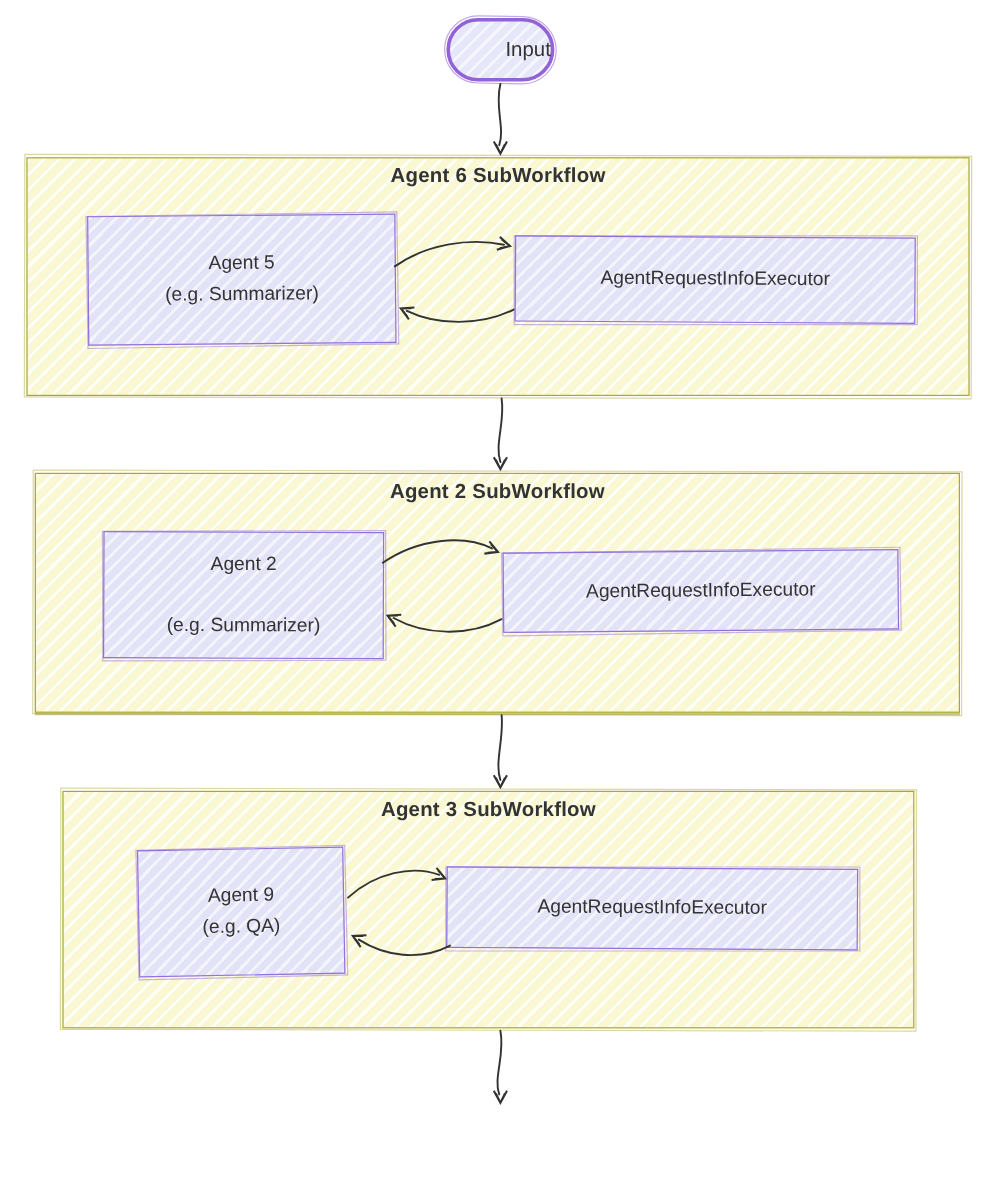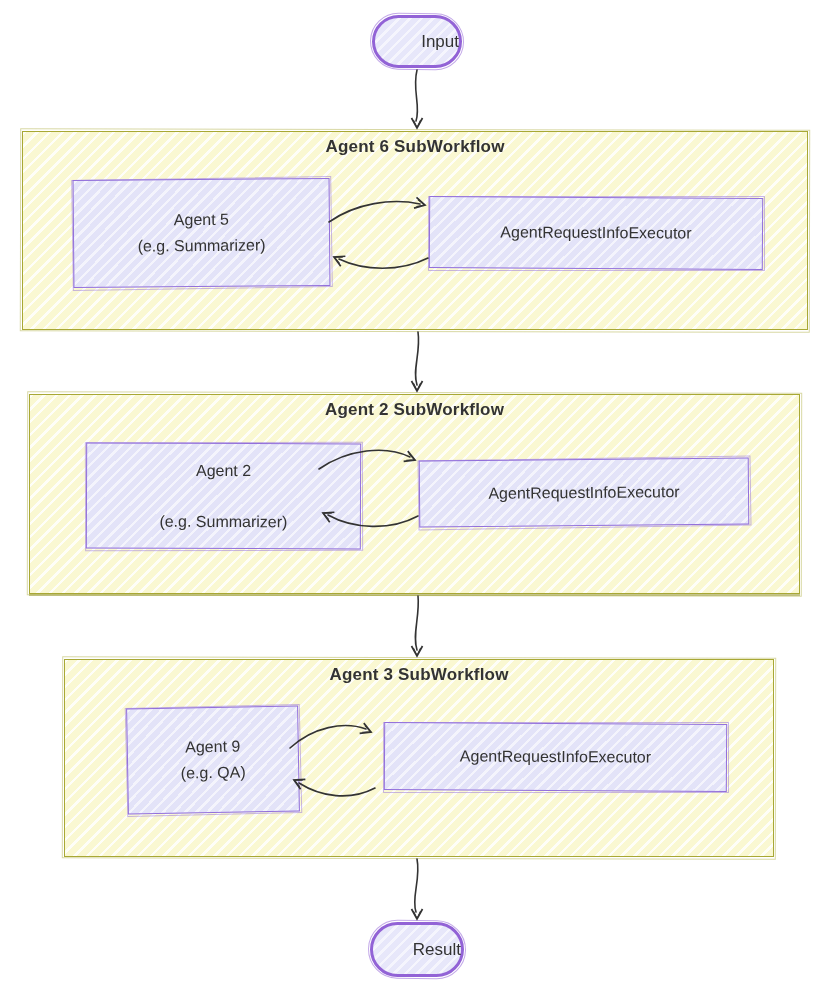--- a/index.html
+++ b/index.html
@@ -80,43 +80,40 @@
       <div>Agent 5</div>
       <div>(e.g. Summarizer)</div>
     </div>
     <div class="node r-p1" style="left:406px;top:65px;width:334px;height:72px;">
       <span>AgentRequestInfoExecutor</span>
     </div>
   </div>
 
   <div class="cluster" style="left:29px;top:394px;width:771px;height:200px;box-shadow:0 2px 0 rgba(148,148,40,0.55);padding-left:28px;">
     <div class="cluster-title">Agent 2 SubWorkflow</div>
-    <div class="node r-p2" style="left:56px;top:48px;width:275px;height:106px;gap:25px;">
+    <div class="node r-p2" style="left:56px;top:48px;width:234px;height:106px;gap:25px;">
       <div>Agent 2</div>
       <div>(e.g. Summarizer)</div>
     </div>
     <div class="node r-n1" style="left:389px;top:64px;width:330px;height:67px;">
       <span>AgentRequestInfoExecutor</span>
     </div>
   </div>
 
-  <div class="cluster" style="left:64px;top:659px;width:710px;height:198px;">
+  <div class="cluster" style="left:52px;top:659px;width:710px;height:198px;">
     <div class="cluster-title">Agent 3 SubWorkflow</div>
     <div class="node r-n2" style="left:62px;top:47px;width:172px;height:106px;">
       <div>Agent 9</div>
       <div>(e.g. QA)</div>
     </div>
     <div class="node r-p1" style="left:319px;top:63px;width:343px;height:68px;">
       <span>AgentRequestInfoExecutor</span>
     </div>
   </div>
 
-  <div class="stadium" style="left:370px;top:922px;width:94px;height:55px;">
-    <span>Result</span>
-  </div>
 
   <svg class="edges" viewBox="0 0 835 990">
 
     <path class="edge" d="M417,70 C412,90 421,106 416,121"></path>
     <g transform="translate(417,128) rotate(90)">
       <path class="ah" d="M-10,-5.5 L0,0 L-10,5.5"></path>
         <path class="ah2" d="M-8,-3.5 L-0.5,0 L-8,3.5"></path>
     </g>
 
     <path class="edge" d="M418,332 C421,352 412,370 417,385"></path>

